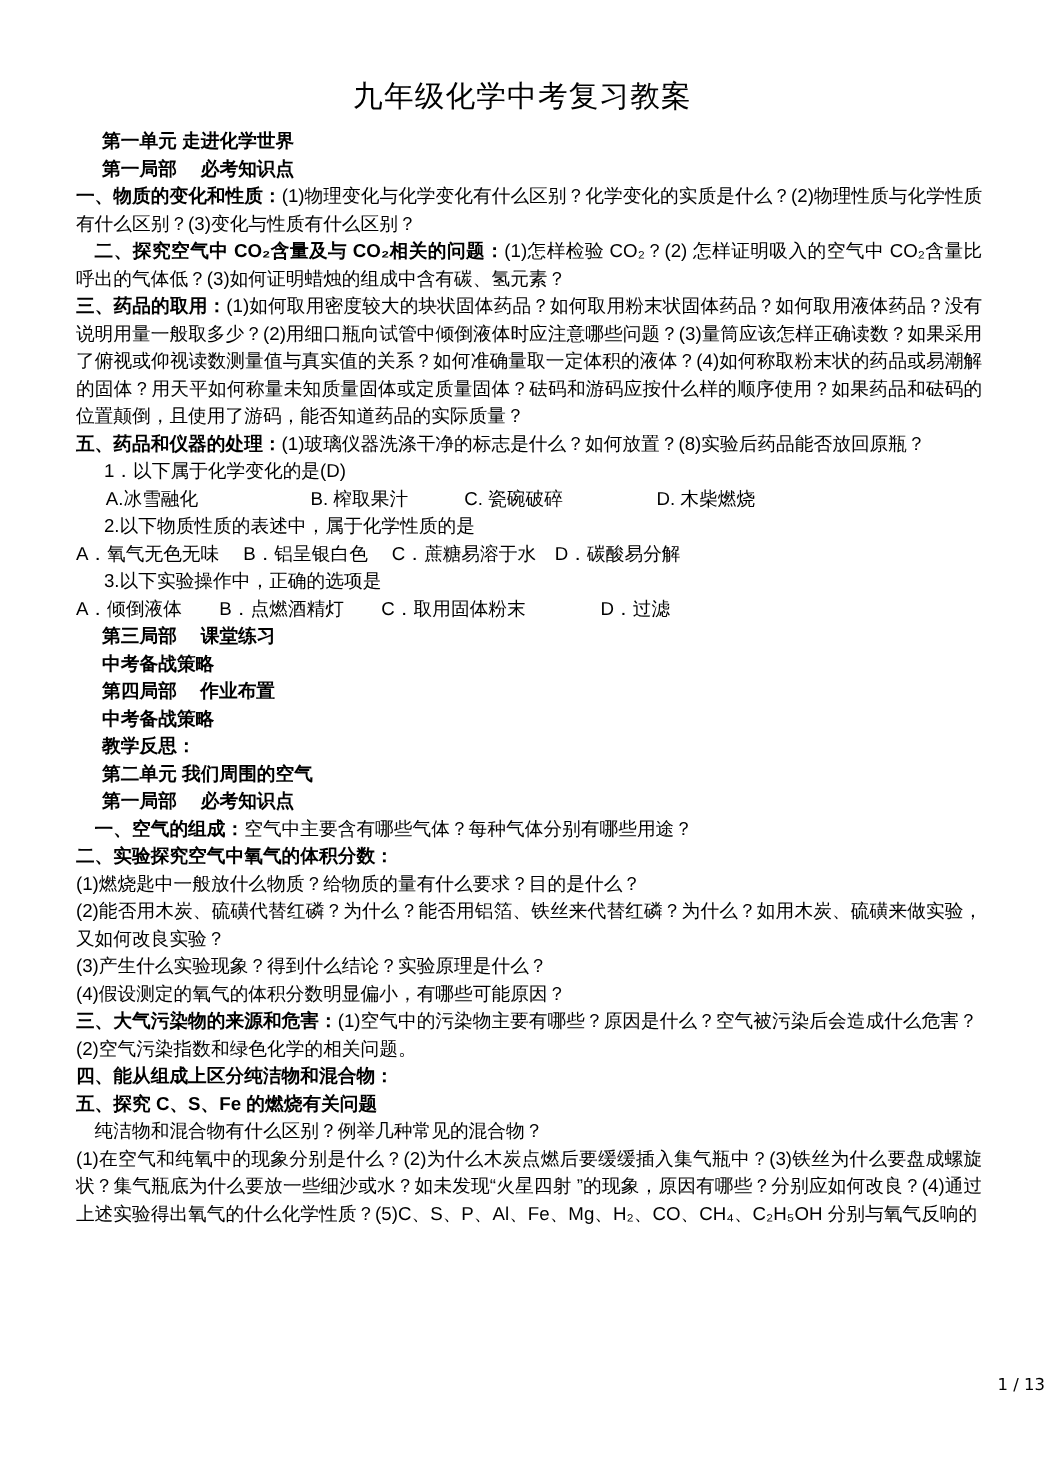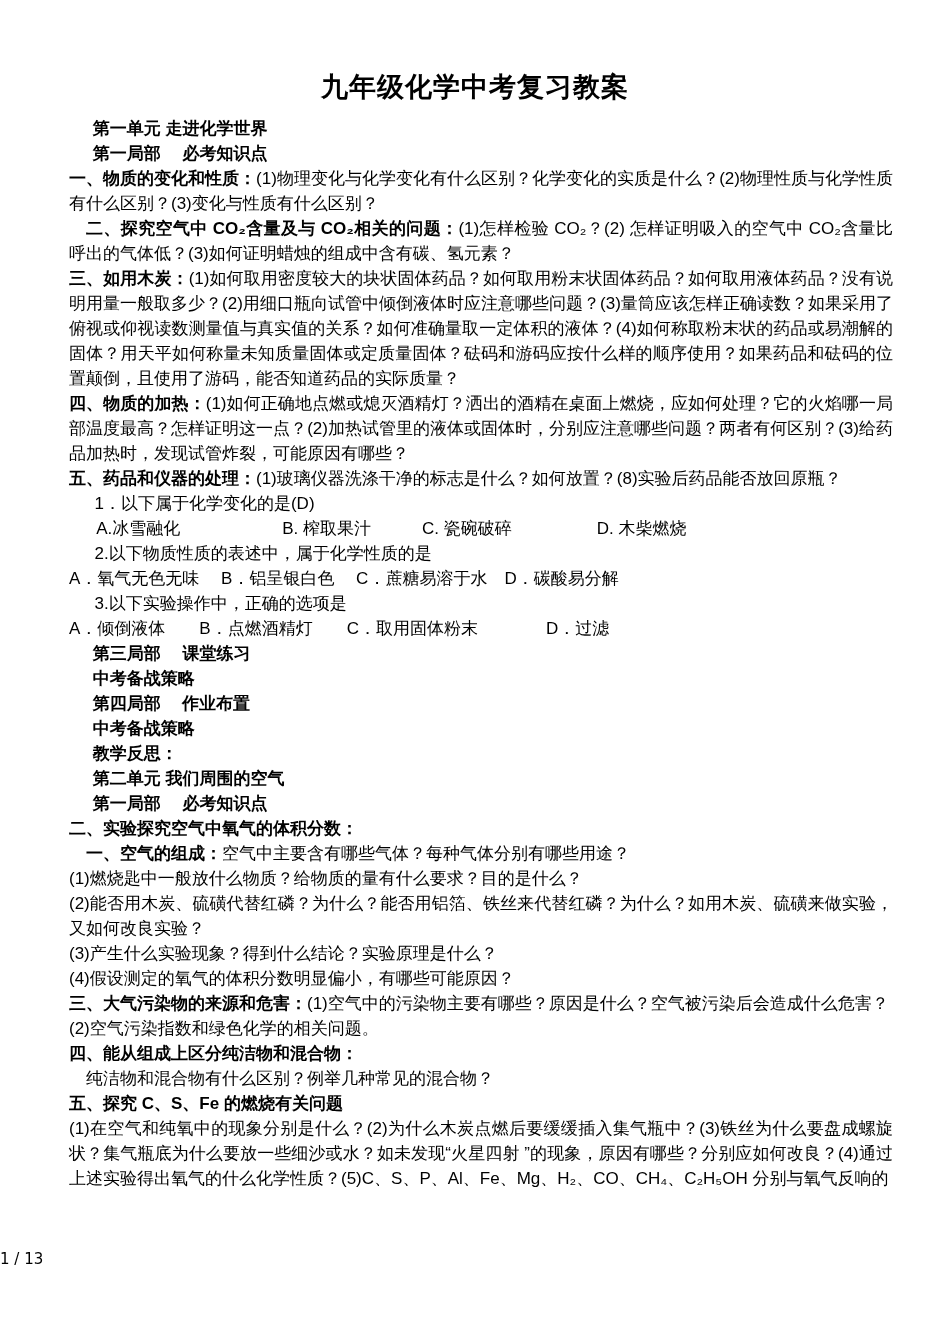--- a/index.html
+++ b/index.html
@@ -14,81 +14,80 @@
   }
   .page {
     position: absolute;
     inset: 0;
     padding: 70px 57px 0 57px;
     background: #fff;
   }
   .doc-title {
     text-align: center;
     font-size: 27px;
-    font-weight: bold;
+    font-weight: normal;
     line-height: 34px;
     margin-bottom: 12px;
     letter-spacing: 1px;
   }
   .doc-body {
     font-size: 17px;
     line-height: 25px;
     text-align: justify;
     text-justify: inter-ideograph;
     word-break: break-word;
     margin-left: 12px;
   }
   .para { margin: 0; }
   .para b { font-weight: bold; }
   .page-footer {
     position: absolute;
     left: 0;
     right: 0;
     bottom: 76px;
-    text-align: left;
+    text-align: right;
     font-size: 15px;
     color: #000;
     font-family: "DejaVu Sans", "Liberation Sans", sans-serif;
   }
 </style>
 </head>
 <body>
 
 <div class="page">
   <h1 class="doc-title">九年级化学中考复习教案</h1>
 
   <div class="doc-body" id="doc-body">
       <p class="para" style="text-indent: 1.4em;"><b>第一单元 走进化学世界</b></p>
       <p class="para" style="text-indent: 1.4em;"><b>第一局部　 必考知识点</b></p>
       <p class="para"><b>一、物质的变化和性质：</b><span>(1)物理变化与化学变化有什么区别？化学变化的实质是什么？(2)物理性质与化学性质有什么区别？(3)变化与性质有什么区别？</span></p>
       <p class="para" style="text-indent: 1em;"><b>二、探究空气中 CO₂含量及与 CO₂相关的问题：</b><span>(1)怎样检验 CO₂？(2) 怎样证明吸入的空气中 CO₂含量比呼出的气体低？(3)如何证明蜡烛的组成中含有碳、氢元素？</span></p>
-      <p class="para"><b>三、如用木炭：</b><span>(1)如何取用密度较大的块状固体药品？如何取用粉末状固体药品？如何取用液体药品？没有说明用量一般取多少？(2)用细口瓶向试管中倾倒液体时应注意哪些问题？(3)量筒应该怎样正确读数？如果采用了俯视或仰视读数测量值与真实值的关系？如何准确量取一定体积的液体？(4)如何称取粉末状的药品或易潮解的固体？用天平如何称量未知质量固体或定质量固体？砝码和游码应按什么样的顺序使用？如果药品和砝码的位置颠倒，且使用了游码，能否知道药品的实际质量？</span></p>
-      <p class="para"><b>四、物质的加热：</b><span>(1)如何正确地点燃或熄灭酒精灯？洒出的酒精在桌面上燃烧，应如何处理？它的火焰哪一局部温度最高？怎样证明这一点？(2)加热试管里的液体或固体时，分别应注意哪些问题？两者有何区别？(3)给药品加热时，发现试管炸裂，可能原因有哪些？</span></p>
+      <p class="para"><b>三、药品的取用：</b><span>(1)如何取用密度较大的块状固体药品？如何取用粉末状固体药品？如何取用液体药品？没有说明用量一般取多少？(2)用细口瓶向试管中倾倒液体时应注意哪些问题？(3)量筒应该怎样正确读数？如果采用了俯视或仰视读数测量值与真实值的关系？如何准确量取一定体积的液体？(4)如何称取粉末状的药品或易潮解的固体？用天平如何称量未知质量固体或定质量固体？砝码和游码应按什么样的顺序使用？如果药品和砝码的位置颠倒，且使用了游码，能否知道药品的实际质量？</span></p>
       <p class="para"><b>五、药品和仪器的处理：</b><span>(1)玻璃仪器洗涤干净的标志是什么？如何放置？(8)实验后药品能否放回原瓶？</span></p>
       <p class="para" style="text-indent: 1.5em;"><span>1．以下属于化学变化的是(D)</span></p>
       <p class="para" style="text-indent: 1.6em;"><span>A.冰雪融化　　　　　　B. 榨取果汁　　　C. 瓷碗破碎　　　　　D. 木柴燃烧</span></p>
       <p class="para" style="text-indent: 1.5em;"><span>2.以下物质性质的表述中，属于化学性质的是</span></p>
       <p class="para"><span>A．氧气无色无味　 B．铝呈银白色　 C．蔗糖易溶于水　D．碳酸易分解</span></p>
       <p class="para" style="text-indent: 1.5em;"><span>3.以下实验操作中，正确的选项是</span></p>
       <p class="para"><span>A．倾倒液体　　B．点燃酒精灯　　C．取用固体粉末　　　　D．过滤</span></p>
       <p class="para" style="text-indent: 1.4em;"><b>第三局部　 课堂练习</b></p>
       <p class="para" style="text-indent: 1.4em;"><b>中考备战策略</b></p>
       <p class="para" style="text-indent: 1.4em; font-family: Liberation Serif, serif;"><b>第四局部　 作业布置</b></p>
       <p class="para" style="text-indent: 1.4em;"><b>中考备战策略</b></p>
       <p class="para" style="text-indent: 1.4em;"><b>教学反思：</b></p>
       <p class="para" style="text-indent: 1.4em;"><b>第二单元 我们周围的空气</b></p>
       <p class="para" style="text-indent: 1.4em;"><b>第一局部　 必考知识点</b></p>
+      <p class="para" style="text-indent: 1em;"><b>一、空气的组成：</b><span>空气中主要含有哪些气体？每种气体分别有哪些用途？</span></p>
       <p class="para"><b>二、实验探究空气中氧气的体积分数：</b></p>
-      <p class="para" style="text-indent: 1em;"><b>一、空气的组成：</b><span>空气中主要含有哪些气体？每种气体分别有哪些用途？</span></p>
       <p class="para"><span>(1)燃烧匙中一般放什么物质？给物质的量有什么要求？目的是什么？</span></p>
       <p class="para"><span>(2)能否用木炭、硫磺代替红磷？为什么？能否用铝箔、铁丝来代替红磷？为什么？如用木炭、硫磺来做实验，又如何改良实验？</span></p>
       <p class="para"><span>(3)产生什么实验现象？得到什么结论？实验原理是什么？</span></p>
       <p class="para"><span>(4)假设测定的氧气的体积分数明显偏小，有哪些可能原因？</span></p>
       <p class="para"><b>三、大气污染物的来源和危害：</b><span>(1)空气中的污染物主要有哪些？原因是什么？空气被污染后会造成什么危害？</span></p>
       <p class="para"><span>(2)空气污染指数和绿色化学的相关问题。</span></p>
       <p class="para"><b>四、能从组成上区分纯洁物和混合物：</b></p>
+      <p class="para"><b>五、探究 C、S、Fe 的燃烧有关问题</b></p>
       <p class="para" style="text-indent: 1em;"><span>纯洁物和混合物有什么区别？例举几种常见的混合物？</span></p>
-      <p class="para"><b>五、探究 C、S、Fe 的燃烧有关问题</b></p>
       <p class="para"><span>(1)在空气和纯氧中的现象分别是什么？(2)为什么木炭点燃后要缓缓插入集气瓶中？(3)铁丝为什么要盘成螺旋状？集气瓶底为什么要放一些细沙或水？如未发现“火星四射 ”的现象，原因有哪些？分别应如何改良？(4)通过上述实验得出氧气的什么化学性质？(5)C、S、P、Al、Fe、Mg、H₂、CO、CH₄、C₂H₅OH 分别与氧气反响的</span></p>
     </div>
 
   <div class="page-footer">1 / 13</div>
 </div>
 
 </body></html>

